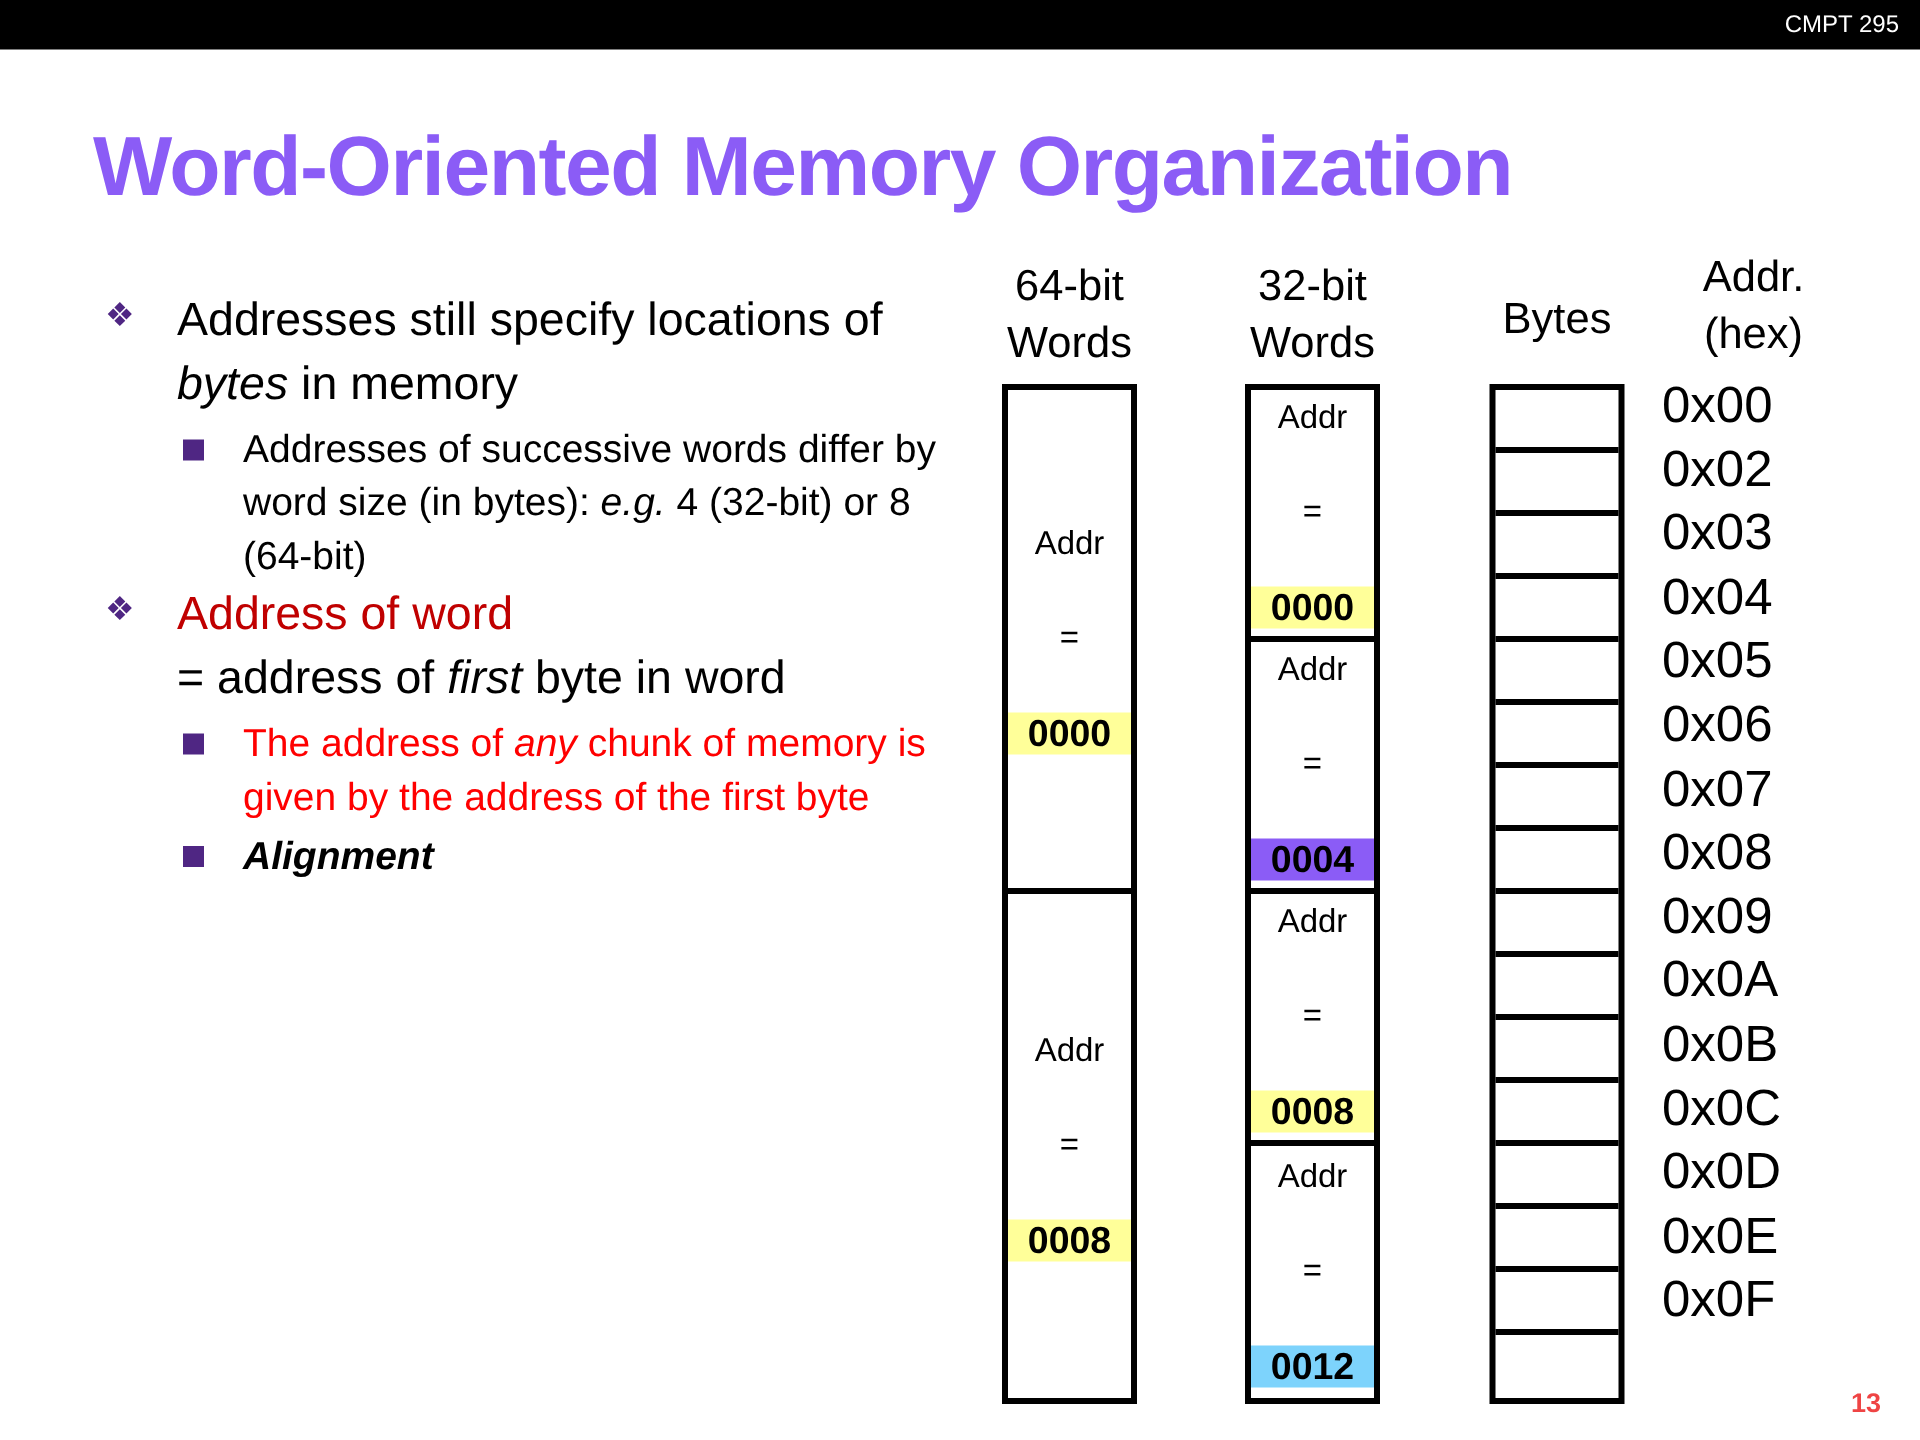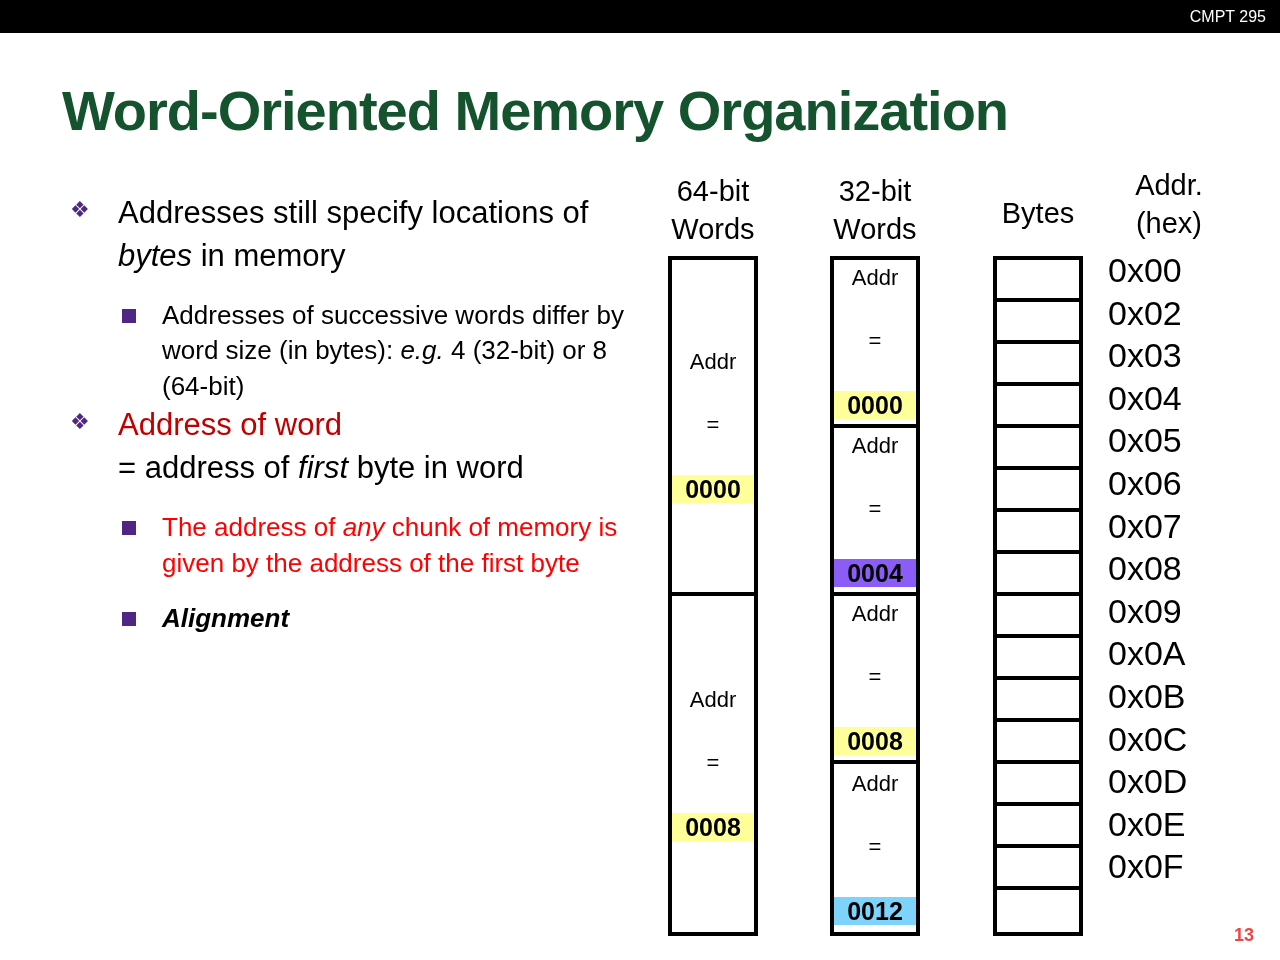--- a/index.html
+++ b/index.html
@@ -43,21 +43,21 @@
   }
 
   
   #title {
     position: absolute;
     left: 62px; top: 78px;
     width: 1120px;
     font-size: 56px;
     font-weight: bold;
     letter-spacing: -1px;
-    color: #14532d;
+    color: #8b5cf6;
     white-space: nowrap;
   }
 
   
   #bullets {
     position: absolute;
     left: 58px; top: 192px;
     width: 600px;
   }
   .lvl1 {
@@ -75,21 +75,21 @@
     color: #4F2683;
     font-size: 22px;
     line-height: 1.38;
   }
   .lvl2 {
     position: relative;
     padding-left: 104px;
     font-size: 26px;
     line-height: 1.37;
     color: #000000;
-    margin-top: 20px;
+    margin-top: 4px;
   }
   .lvl2 .sq {
     position: absolute;
     left: 64px;
     top: 11px;
     width: 14px;
     height: 14px;
     background: #4F2683;
   }
   .darkred { color: #C00000; }

